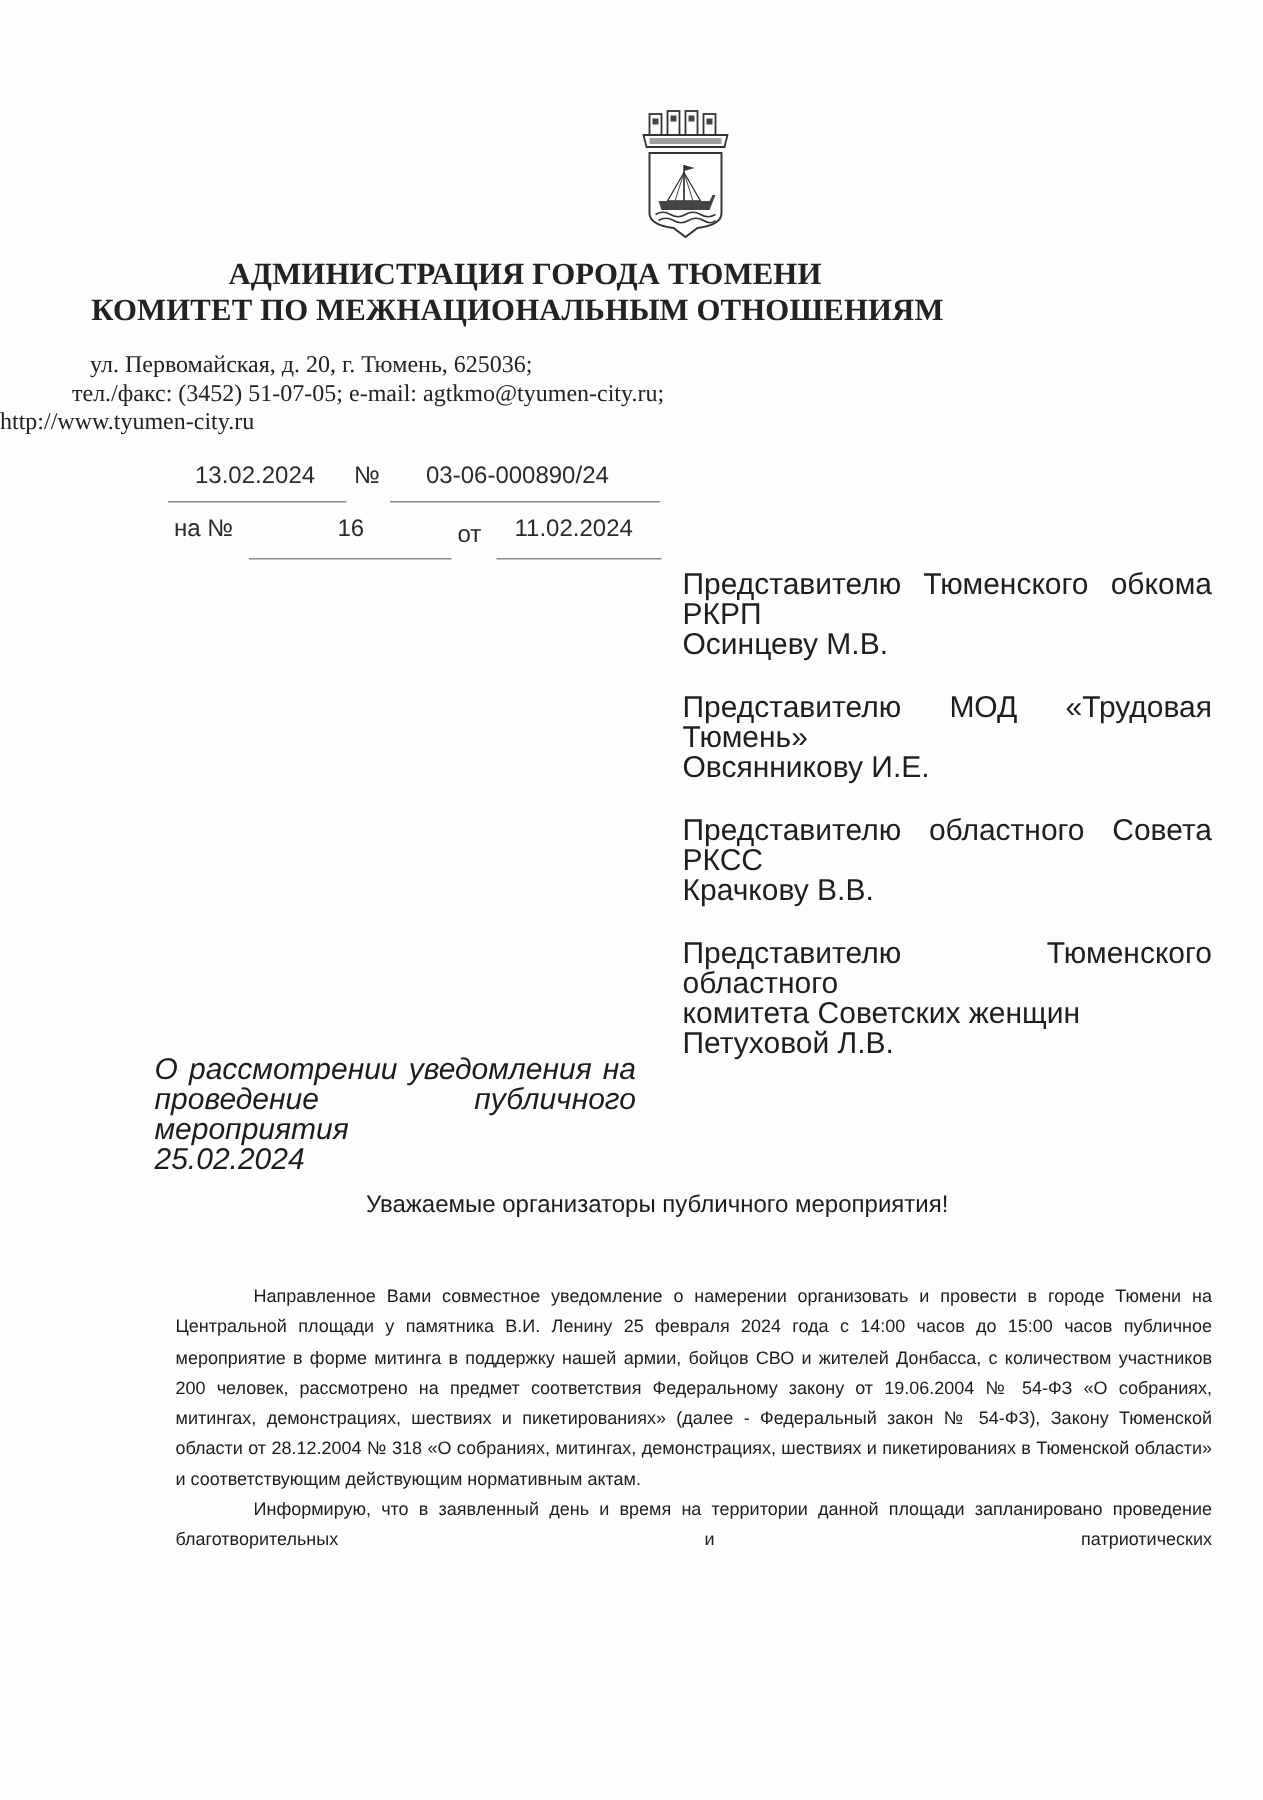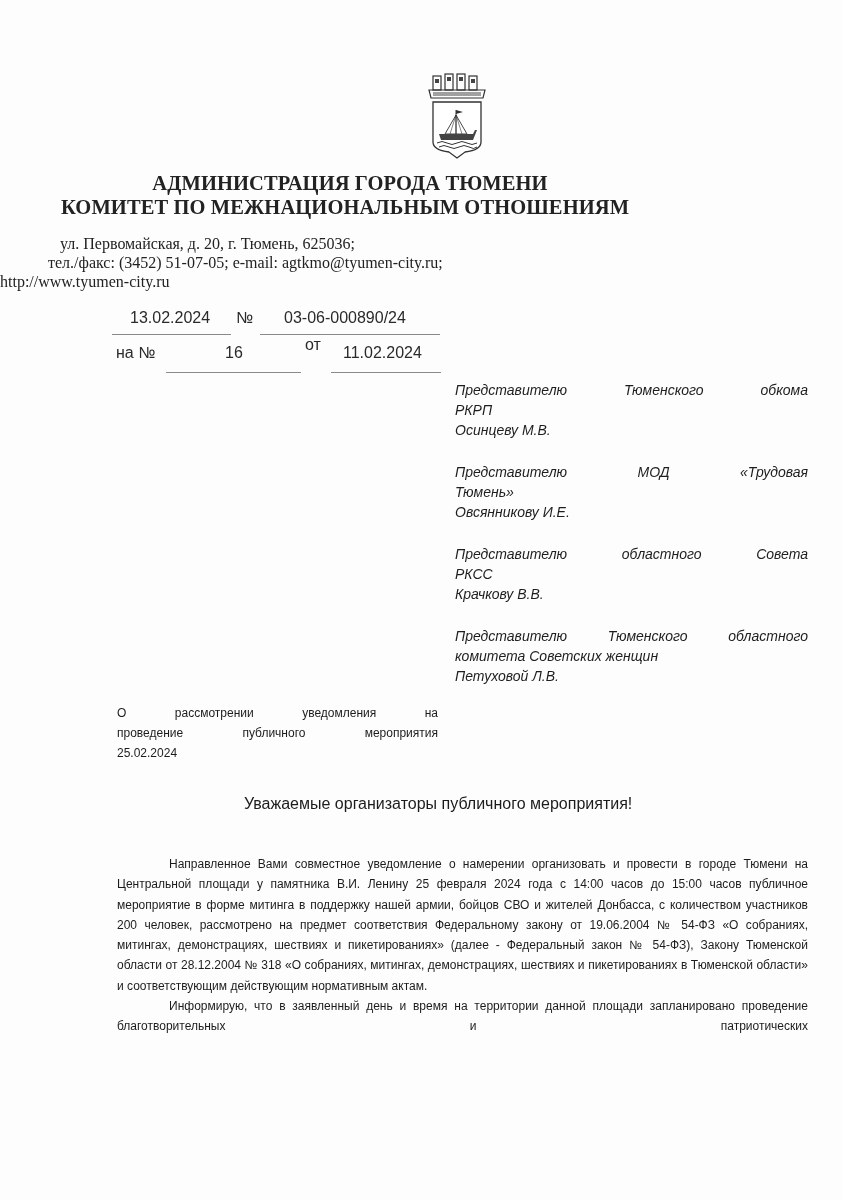--- a/index.html
+++ b/index.html
@@ -11,23 +11,23 @@
          font-weight: bold; font-size: 20.5px; letter-spacing: 0.1px; color: #222; }
   .hdr1 { top: 172px; padding-left: 18px; box-sizing: border-box; }
   .hdr2 { top: 196px; padding-left: 8px; box-sizing: border-box; }
   .addr { left: 0; width: 842px; text-align: left; font-family: "Liberation Serif", serif;
           font-size: 16px; color: #222; line-height: 20px; }
   .addr1 { top: 234px; padding-left: 60px; box-sizing: border-box; }
   .addr2 { top: 253px; padding-left: 48px; box-sizing: border-box; }
   .addr3 { top: 272px; box-sizing: border-box; }
   .reg { font-size: 16px; color: #2a2a2a; text-align: right; }
   .line { position: absolute; height: 1px; background: #8a8a8a; }
-  .addressee { left: 455px; width: 353px; font-size: 14px; line-height: 20px; color: #1e1e1e; font-style: italic; }
+  .addressee { left: 455px; width: 353px; font-size: 20px; line-height: 20px; color: #1e1e1e; }
   .addressee .j { text-align: justify; text-align-last: justify; }
-  .subject { left: 117px; width: 321px; font-size: 12px; line-height: 20px; }
+  .subject { left: 103px; width: 321px; font-size: 20px; line-height: 20px; font-style: italic; }
   .subject .j { text-align: justify; text-align-last: justify; }
   .greet { left: 244px; top: 795px; font-size: 16px; }
   .body { left: 117px; width: 691px; font-size: 12px; line-height: 20.3px; }
   .body p { margin: 0; text-align: justify; text-indent: 52px; }
   .body p.last-justify { text-align-last: justify; }
 </style>
 </head>
 <body>
 
 <div class="abs coat">
@@ -69,21 +69,21 @@
 <div class="abs addr addr3">http://www.tyumen-city.ru</div>
 
 <div class="abs reg" style="left:130px; top:309px;">13.02.2024</div>
 <div class="abs reg" style="left:236px; top:309px;">№</div>
 <div class="abs reg" style="left:284px; top:309px;">03-06-000890/24</div>
 <div class="line" style="left:112px; top:334px; width:119px;"></div>
 <div class="line" style="left:260px; top:334px; width:180px;"></div>
 
 <div class="abs reg" style="left:116px; top:344px;">на №</div>
 <div class="abs reg" style="left:225px; top:344px;">16</div>
-<div class="abs reg" style="left:305px; top:336px;">от</div>
+<div class="abs reg" style="left:305px; top:348px;">от</div>
 <div class="abs reg" style="left:343px; top:344px;">11.02.2024</div>
 <div class="line" style="left:166px; top:372px; width:135px;"></div>
 <div class="line" style="left:331px; top:372px; width:110px;"></div>
 
 <div class="abs addressee" style="top:380px;">
   <div class="j">Представителю Тюменского обкома</div>
   <div>РКРП</div>
   <div>Осинцеву М.В.</div>
 </div>
 <div class="abs addressee" style="top:462px;">

